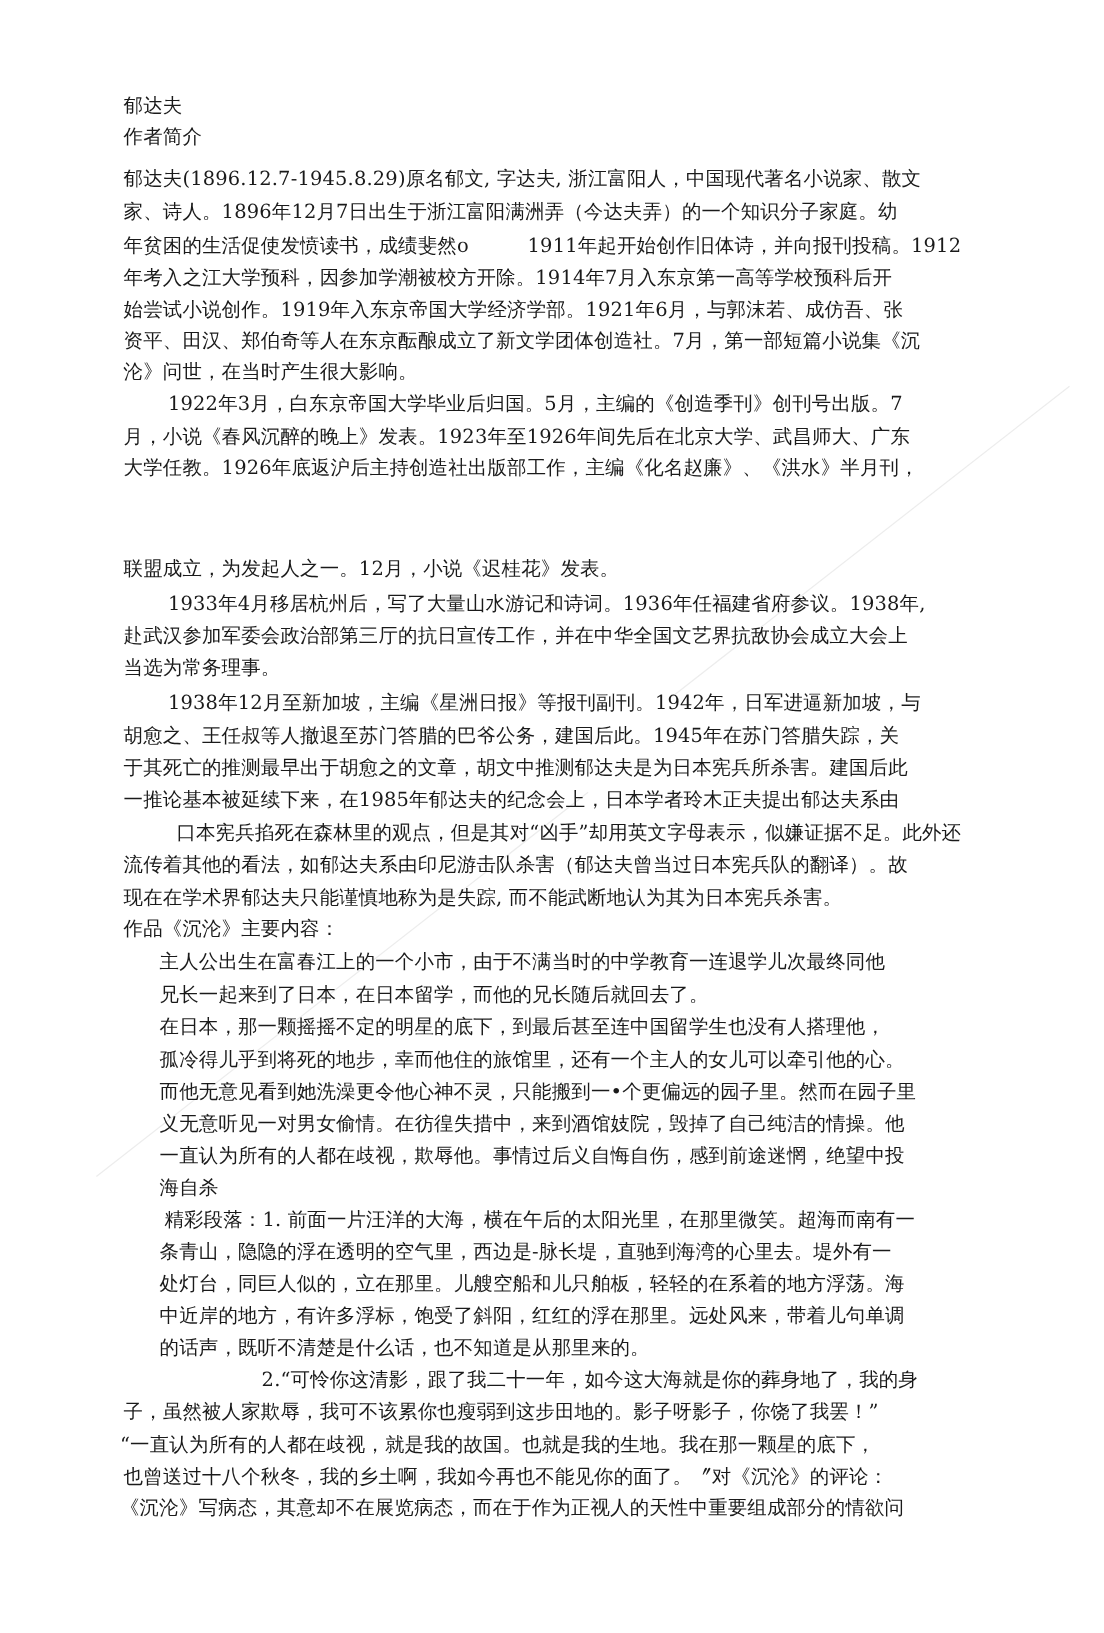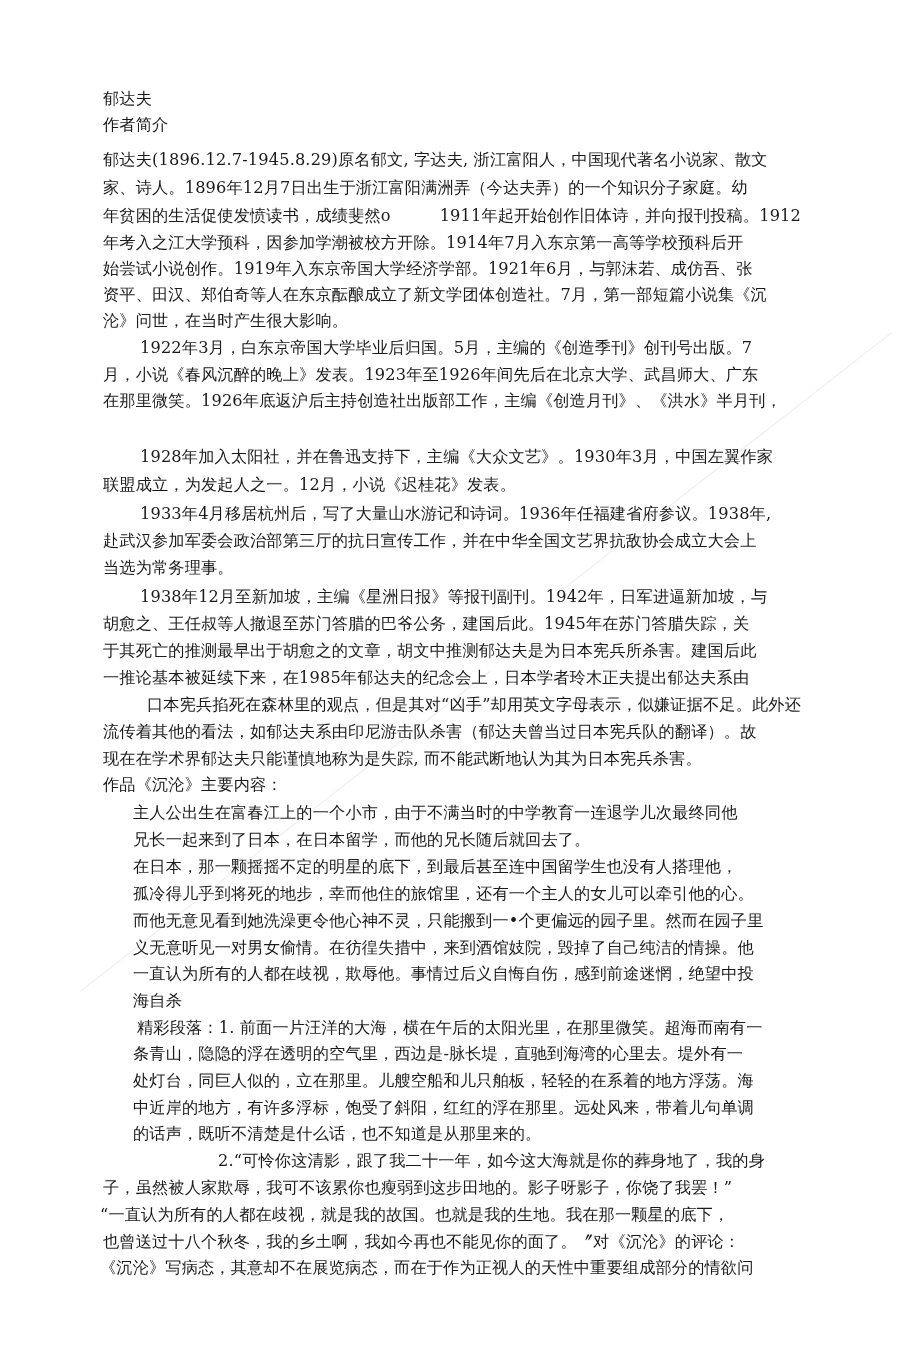--- a/index.html
+++ b/index.html
@@ -1,40 +1,39 @@
 <!DOCTYPE html>
 <html><head>
 <meta charset="utf-8">
 <style>
   html, body { margin: 0; padding: 0; background: #ffffff; }
   body { width: 920px; height: 1361px; position: relative; overflow: hidden;
          font-family: "DejaVu Serif", "Liberation Serif", serif; color: #1a1a1a; }
-  .page { position: absolute; left: 0; top: 11px; width: 920px; height: 1064px; }
+  .page { position: absolute; left: 0; top: 0; width: 920px; height: 1064px; }
   .line { position: absolute; white-space: nowrap; font-size: 16.2px; line-height: 20px; letter-spacing: 0.15px; }
   .watermark { position: absolute; height: 1px; background: rgba(200,200,200,0.35); transform-origin: 0 0; }
 </style>
 </head>
 <body>
 
 <div class="page" id="page">
   <div class="watermark" style="left:560px; top:580px; width:420px; transform: rotate(-38deg);"></div>
   <div class="watermark" style="left:80px; top:980px; width:520px; transform: rotate(-38deg);"></div>
 <div class="line" style="left: 103px; top: 78px;">郁达夫</div>
     <div class="line" style="left: 103px; top: 104px;">作者简介</div>
     <div class="line" style="left: 103px; top: 139px;">郁达夫(1896.12.7-1945.8.29)原名郁文, 字达夫, 浙江富阳人，中国现代著名小说家、散文</div>
     <div class="line" style="left: 103px; top: 167px;">家、诗人。1896年12月7日出生于浙江富阳满洲弄（今达夫弄）的一个知识分子家庭。幼</div>
     <div class="line" style="left: 103px; top: 195px;">年贫困的生活促使发愤读书，成绩斐然o　　　1911年起开始创作旧体诗，并向报刊投稿。1912</div>
     <div class="line" style="left: 103px; top: 222px;">年考入之江大学预科，因参加学潮被校方开除。1914年7月入东京第一高等学校预科后开</div>
     <div class="line" style="left: 103px; top: 248px;">始尝试小说创作。1919年入东京帝国大学经济学部。1921年6月，与郭沫若、成仿吾、张</div>
     <div class="line" style="left: 103px; top: 274px;">资平、田汉、郑伯奇等人在东京酝酿成立了新文学团体创造社。7月，第一部短篇小说集《沉</div>
     <div class="line" style="left: 103px; top: 300px;">沦》问世，在当时产生很大影响。</div>
     <div class="line" style="left: 140px; top: 327px;">1922年3月，白东京帝国大学毕业后归国。5月，主编的《创造季刊》创刊号出版。7</div>
     <div class="line" style="left: 103px; top: 354px;">月，小说《春风沉醉的晚上》发表。1923年至1926年间先后在北京大学、武昌师大、广东</div>
-    <div class="line" style="left: 103px; top: 380px;">在那里微笑。1926年底返沪后主持创造社出版部工作，主编《创造月刊》、《洪水》半月刊，</div>
-    <div class="line" style="left: 140px; top: 436px;">1928年加入太阳社，并在鲁迅支持下，主编《大众文艺》。1930年3月，中国左翼作家</div>
+    <div class="line" style="left: 103px; top: 380px;">大学任教。1926年底返沪后主持创造社出版部工作，主编《化名赵廉》、《洪水》半月刊，</div>
     <div class="line" style="left: 103px; top: 464px;">联盟成立，为发起人之一。12月，小说《迟桂花》发表。</div>
     <div class="line" style="left: 140px; top: 493px;">1933年4月移居杭州后，写了大量山水游记和诗词。1936年任福建省府参议。1938年,</div>
     <div class="line" style="left: 103px; top: 520px;">赴武汉参加军委会政治部第三厅的抗日宣传工作，并在中华全国文艺界抗敌协会成立大会上</div>
     <div class="line" style="left: 103px; top: 547px;">当选为常务理事。</div>
     <div class="line" style="left: 140px; top: 576px;">1938年12月至新加坡，主编《星洲日报》等报刊副刊。1942年，日军进逼新加坡，与</div>
     <div class="line" style="left: 103px; top: 603px;">胡愈之、王任叔等人撤退至苏门答腊的巴爷公务，建国后此。1945年在苏门答腊失踪，关</div>
     <div class="line" style="left: 103px; top: 630px;">于其死亡的推测最早出于胡愈之的文章，胡文中推测郁达夫是为日本宪兵所杀害。建国后此</div>
     <div class="line" style="left: 103px; top: 657px;">一推论基本被延续下来，在1985年郁达夫的纪念会上，日本学者玲木正夫提出郁达夫系由</div>
     <div class="line" style="left: 103px; top: 684px; margin-left: 44px;">口本宪兵掐死在森林里的观点，但是其对“凶手”却用英文字母表示，似嫌证据不足。此外还</div>
     <div class="line" style="left: 103px; top: 711px;">流传着其他的看法，如郁达夫系由印尼游击队杀害（郁达夫曾当过日本宪兵队的翻译）。故</div>

